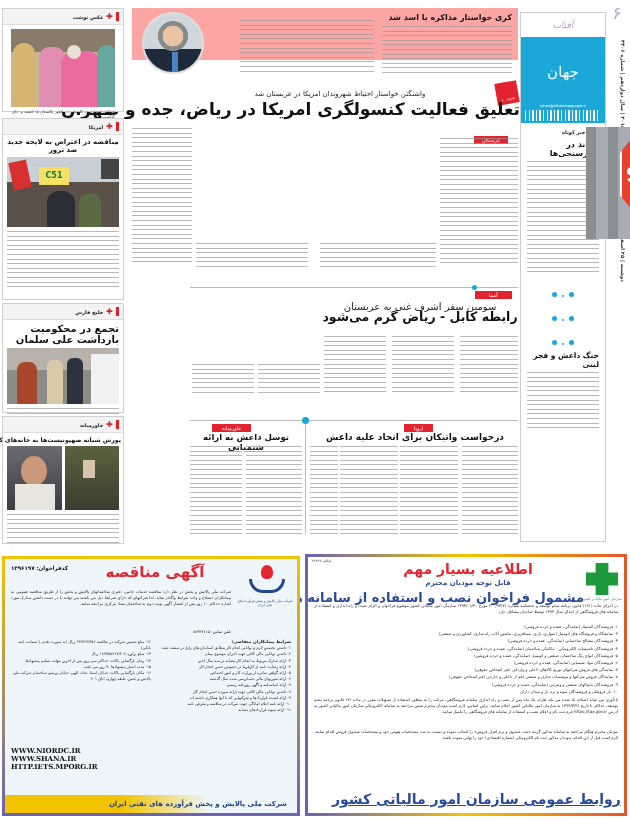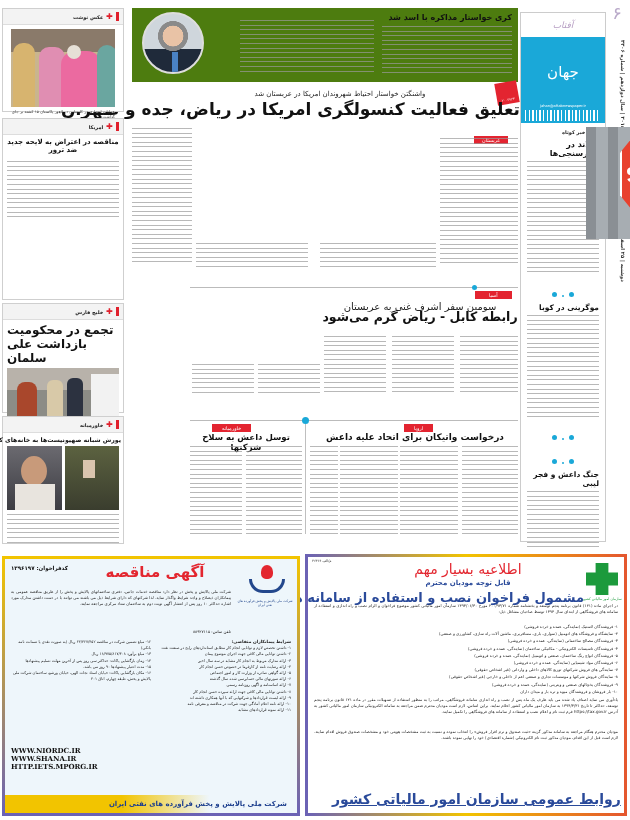--- a/index.html
+++ b/index.html
@@ -37,33 +37,29 @@
   <div class="sec-tag" style="padding:4px 4px 0;justify-content:flex-start">
     <span class="bar"></span>
       <span class="plus">✚</span>
       <span>خبر کوتاه</span>
   </div>
   <div style="padding:4px 6px 0">
     <div class="h-lg" style="font-size:8px;text-align:right">اولاند در نظرسنجی‌ها</div>
     <div class="lines" style="height:115px;margin-top:3px"></div>
   </div>
   <div style="text-align:center;margin-top:6px"><span class="dot"></span> <span class="dot" style="width:2px;height:2px"></span> <span class="dot"></span></div>
-  <div style="padding:2px 6px 0">
-    <div class="h-lg" style="font-size:7.5px;text-align:right">موگرینی در کوبا</div>
-    <div class="lines" style="height:105px;margin-top:3px"></div>
-  </div>
   <div style="text-align:center;margin-top:5px"><span class="dot"></span> <span class="dot" style="width:2px;height:2px"></span> <span class="dot"></span></div>
   <div style="text-align:center;margin-top:5px"><span class="dot"></span> <span class="dot" style="width:2px;height:2px"></span> <span class="dot"></span></div>
   <div style="padding:2px 6px 0">
     <div class="h-lg" style="font-size:7.5px;text-align:right">جنگ داعش و فجر لیبی</div>
     <div class="lines" style="height:60px;margin-top:3px"></div>
   </div>
 </div>
 
-<div class="abs" style="left:132px;top:8px;width:386px;height:74px;background:#4d7c0f">
+<div class="abs" style="left:132px;top:8px;width:386px;height:52px;background:#fca5a5">
   <div class="h-lg" style="position:absolute;right:6px;top:5px;font-size:8px">کری خواستار مذاکره با اسد شد</div>
   <div class="lines" style="position:absolute;right:6px;top:18px;width:130px;height:48px"></div>
   <div class="lines" style="position:absolute;right:144px;top:12px;width:134px;height:52px"></div>
   <div style="position:absolute;left:10px;top:4px;width:62px;height:62px;border-radius:50%;border:2px solid #ddd;background:radial-gradient(circle at 50% 38%,#e9c3a6 0 22%,#8a8a8a 23% 32%,transparent 33%),linear-gradient(180deg,#cfd6dc 0 60%,#1f2a3a 60% 100%);overflow:hidden">
     <div style="position:absolute;left:28px;top:38px;width:6px;height:24px;background:#4a82c4"></div>
   </div>
 </div>
 
 <div class="abs" style="left:496px;top:82px;width:22px;height:22px;background:#e32430;transform:rotate(-10deg);color:#fff;font-size:3.5px;display:flex;align-items:flex-end;justify-content:center;padding-bottom:2px">۲۰۰۲۹۲۳</div>
 <div class="abs" style="left:190px;top:90px;width:300px;text-align:center;font-size:7px;color:#222">واشنگتن خواستار احتیاط شهروندان امریکا در عربستان شد</div>
@@ -94,21 +90,21 @@
 <div class="abs lines" style="left:324px;top:336px;width:62px;height:60px"></div>
 <div class="abs lines" style="left:258px;top:364px;width:62px;height:32px"></div>
 <div class="abs lines" style="left:192px;top:364px;width:62px;height:32px"></div>
 
 <div class="abs" style="left:190px;top:420px;width:328px;height:1px;background:#bbb"></div>
 <div class="abs dot" style="left:302px;top:417px;width:7px;height:7px"></div>
 <div class="abs vline" style="left:305px;top:424px;height:110px"></div>
 <div class="abs" style="left:404px;top:415px"><span class="red-pill" style="padding:1px 10px">اروپا</span></div>
 <div class="abs" style="left:212px;top:415px"><span class="red-pill" style="padding:1px 10px">خاورمیانه</span></div>
 <div class="abs h-lg" style="left:310px;top:432px;width:210px;text-align:center;font-size:9px">درخواست واتیکان برای اتحاد علیه داعش</div>
-<div class="abs h-lg" style="left:190px;top:432px;width:112px;text-align:center;font-size:8.5px">توسل داعش به سلاح شرکتها</div>
+<div class="abs h-lg" style="left:190px;top:432px;width:112px;text-align:center;font-size:8.5px">توسل داعش به ارائه شیمیایی</div>
 <div class="abs lines" style="left:462px;top:446px;width:56px;height:90px"></div>
 <div class="abs lines" style="left:400px;top:446px;width:58px;height:90px"></div>
 <div class="abs lines" style="left:340px;top:446px;width:58px;height:90px"></div>
 <div class="abs lines" style="left:310px;top:446px;width:28px;height:90px"></div>
 <div class="abs lines" style="left:246px;top:446px;width:56px;height:90px"></div>
 <div class="abs lines" style="left:190px;top:446px;width:52px;height:90px"></div>
 
 <div class="abs boxed" style="left:2px;top:8px;width:122px;height:104px">
   <div class="sec-tag" style="padding:3px 4px;background:#f3f3f3;border-bottom:1px solid #ddd">
     <span class="bar"></span>
@@ -126,30 +122,37 @@
   <div style="font-size:3.4px;padding:0 8px;text-align:left;color:#888">رویترز</div>
 </div>
 
 <div class="abs boxed" style="left:2px;top:118px;width:122px;height:182px">
   <div class="sec-tag" style="padding:3px 4px;background:#f3f3f3;border-bottom:1px solid #ddd">
     <span class="bar"></span>
       <span class="plus">✚</span>
       <span>امریکا</span>
   </div>
   <div class="h-lg" style="font-size:7px;text-align:center;padding:3px 4px">مناقصه در اعتراض به لایحه جدید ضد ترور</div>
+  <div class="photo" style="margin:0 4px;height:70px;background:linear-gradient(180deg,#c9cfd6 0 35%,#5a5048 35% 100%)">
+    <div style="position:absolute;left:4px;top:4px;width:18px;height:28px;background:#d63030;transform:rotate(-12deg)"></div>
+    <div style="position:absolute;left:32px;top:10px;width:30px;height:18px;background:#f4e062;color:#1a7a3a;font-weight:bold;font-size:8px;text-align:center;line-height:18px;direction:ltr">C51</div>
+    <div style="position:absolute;left:94px;top:2px;width:20px;height:20px;background:#444"></div>
+    <div style="position:absolute;left:40px;top:34px;width:28px;height:36px;background:#2b2f35;border-radius:12px 12px 0 0"></div>
+    <div style="position:absolute;left:72px;top:36px;width:22px;height:34px;background:#5a6a44;border-radius:10px 10px 0 0"></div>
+  </div>
   <div class="lines" style="margin:4px 4px 0;height:60px"></div>
 </div>
 
 <div class="abs boxed" style="left:2px;top:303px;width:122px;height:110px">
   <div class="sec-tag" style="padding:3px 4px;background:#f3f3f3;border-bottom:1px solid #ddd">
     <span class="bar"></span>
       <span class="plus">✚</span>
       <span>خلیج فارس</span>
   </div>
-  <div class="h-lg" style="font-size:12px;text-align:left;padding:3px 4px">تجمع در محکومیت بازداشت علی سلمان</div>
+  <div class="h-lg" style="font-size:10px;text-align:right;padding:3px 4px">تجمع در محکومیت بازداشت علی سلمان</div>
   <div class="photo" style="margin:0 4px;height:56px;background:linear-gradient(180deg,#b8b2aa 0 40%,#8c8c86 40% 100%)">
     <div style="position:absolute;left:10px;top:14px;width:20px;height:42px;background:#a9472c;border-radius:8px 8px 0 0"></div>
     <div style="position:absolute;left:40px;top:12px;width:16px;height:44px;background:#d8c9a8;border-radius:6px 6px 0 0"></div>
     <div style="position:absolute;left:60px;top:10px;width:16px;height:46px;background:#2c3240;border-radius:6px 6px 0 0"></div>
     <div style="position:absolute;left:84px;top:6px;width:28px;height:50px;background:#f2f2f2"></div>
   </div>
   <div class="lines" style="margin:4px 4px 0;height:22px"></div>
 </div>
 
 <div class="abs boxed" style="left:2px;top:416px;width:122px;height:128px">
@@ -169,21 +172,21 @@
     </div>
   </div>
   <div class="lines" style="margin:4px 4px 0;height:30px"></div>
 </div>
 
 <div class="abs" style="left:305px;top:554px;width:322px;height:262px;border:3px solid;border-image:linear-gradient(90deg,#6b62b5,#f2c400,#e4572e) 1;background:#fff">
   <div style="position:absolute;left:4px;top:2px;font-size:3.5px;color:#333">م/الف ۳۶۳۶۶</div>
   <div style="position:absolute;right:6px;top:6px;width:32px;height:32px;background:#1c9a3c;clip-path:polygon(30% 0,70% 0,70% 30%,100% 30%,100% 70%,70% 70%,70% 100%,30% 100%,30% 70%,0 70%,0 30%,30% 30%)">
   </div>
   <div style="position:absolute;right:2px;top:40px;width:40px;font-size:3.5px;color:#1c9a3c;text-align:center">سازمان امور مالیاتی کشور</div>
-  <div style="position:absolute;left:40px;top:4px;width:240px;text-align:center;font-size:14px;font-weight:normal;color:#e3262f">اطلاعیه بسیار مهم</div>
+  <div style="position:absolute;left:40px;top:4px;width:240px;text-align:center;font-size:14px;font-weight:bold;color:#e3262f">اطلاعیه بسیار مهم</div>
   <div style="position:absolute;left:40px;top:22px;width:240px;text-align:center;font-size:7px;font-weight:bold;color:#2a4a9a">قابل توجه مودیان محترم</div>
   <div style="position:absolute;left:6px;top:33px;width:270px;text-align:center;font-size:13px;font-weight:bold;color:#2a4a9a;white-space:nowrap">مشمول فراخوان نصب و استفاده از سامانه های فروشگاهی در سال ۱۳۹۴</div>
   <div style="position:absolute;left:6px;right:6px;top:46px;font-size:4px;line-height:6px;color:#222;text-align:justify">در اجرای ماده (۱۲۱) قانون برنامه پنجم توسعه و بخشنامه شماره ۲۰۰/۹۳/۷۱ مورخ ۱۳۹۳/۰۶/۳۰ سازمان امور مالیاتی کشور موضوع فراخوان و الزام نصب و راه اندازی و استفاده از سامانه های فروشگاهی از ابتدای سال ۱۳۹۴ توسط صاحبان مشاغل ذیل:</div>
   <div style="position:absolute;left:6px;right:6px;top:66px;font-size:4px;line-height:7.2px;color:#222">
     <div>۱- فروشندگان لاستیک (نمایندگی، عمده و خرده فروشی)</div>
     <div>۲- نمایشگاه و فروشگاه های اتومبیل (سواری، باری، مسافربری، ماشین آلات راه سازی، کشاورزی و صنعتی)</div>
     <div>۳- فروشندگان مصالح ساختمانی (نمایندگی، عمده و خرده فروشی)</div>
     <div>۴- فروشندگان تاسیسات الکترونیکی - مکانیکی ساختمان (نمایندگی، عمده و خرده فروشی)</div>
     <div>۵- فروشندگان انواع رنگ ساختمان، صنعتی و اتومبیل (نمایندگی، عمده و خرده فروشی)</div>
     <div>۶- فروشندگان مواد شیمیایی (نمایندگی، عمده و خرده فروشی)</div>

